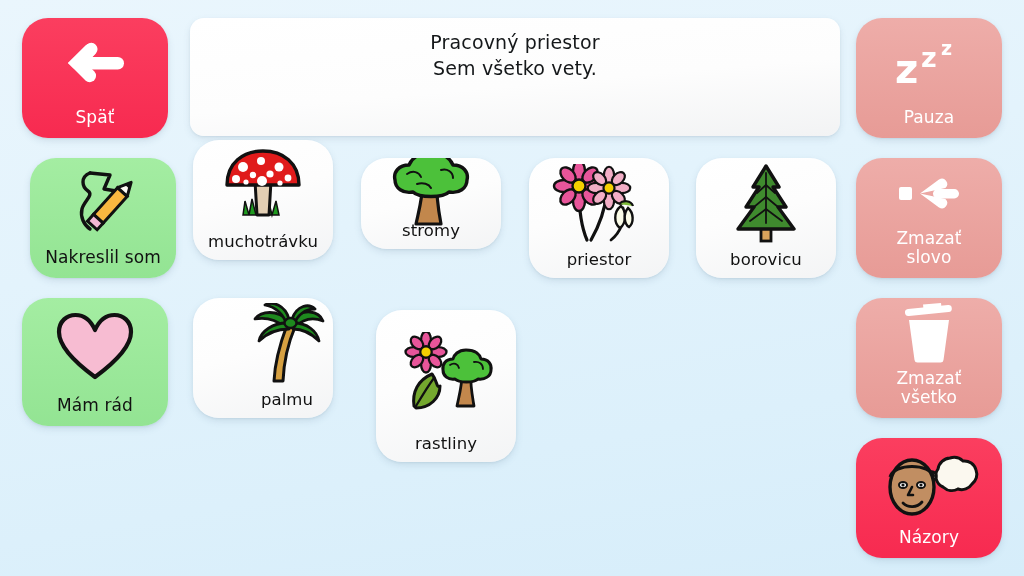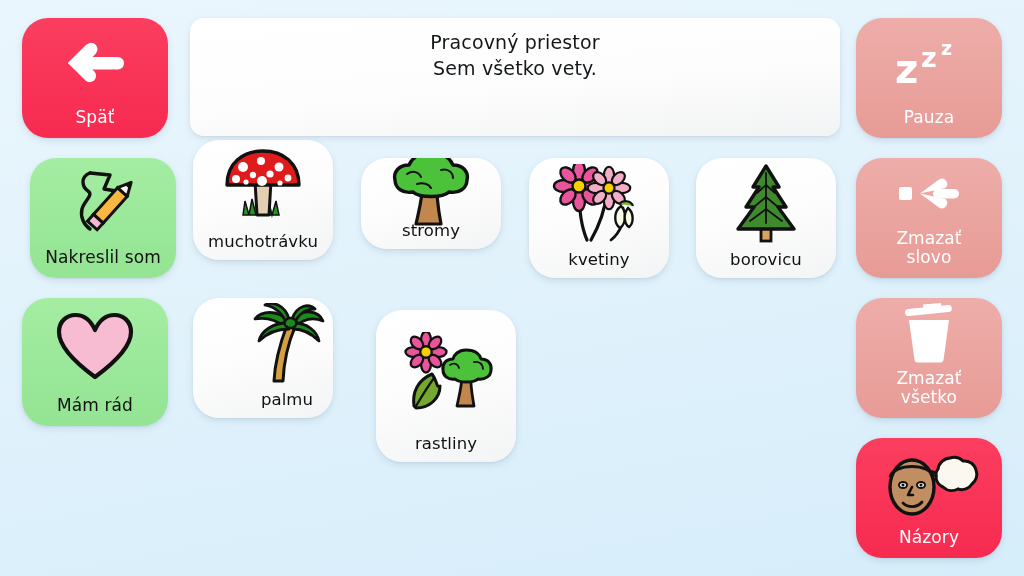--- a/index.html
+++ b/index.html
@@ -268,21 +268,21 @@
         <circle cx="0" cy="0" r="6.5" fill="#f5d000" stroke="#111" stroke-width="2.6"></circle>
       </g>
 
       <g transform="translate(72,46)">
         <path d="M-2 -4 C-10 2 -9 14 -3 18 C3 14 4 2 -2 -4 Z" fill="#fbfce8" stroke="#111" stroke-width="2.4"></path>
         <path d="M5 -2 C0 4 1 14 6 17 C11 13 11 3 5 -2 Z" fill="#fbfce8" stroke="#111" stroke-width="2.4"></path>
         <path d="M-4 -6 C0 -10 8 -10 10 -4" fill="#7fbb3a" stroke="#111" stroke-width="2.2"></path>
       </g>
     </svg>
   </div>
-  <div class="label">kvetiny</div>
+  <div class="label">priestor</div>
 </div>
 
 <div class="tile word" style="left:696px; top:158px; height:120px;">
   <div class="icon-wrap">
     <svg width="80" height="82" viewBox="0 0 80 82" aria-hidden="true">
       <rect x="35" y="62" width="10" height="16" fill="#d9a35c" stroke="#111" stroke-width="2.8"></rect>
       <path d="M40 3 L53 24 L47 24 L60 44 L52 44 L68 66 L12 66 L28 44 L20 44 L33 24 L27 24 Z" fill="#3f8a2e" stroke="#111" stroke-width="3.4" stroke-linejoin="round"></path>
       <g fill="none" stroke="#111" stroke-width="1.8" stroke-linecap="round">
         <path d="M40 10 L40 60"></path>
         <path d="M40 22 L31 30 M40 22 L49 30 M40 34 L28 44 M40 34 L52 44

